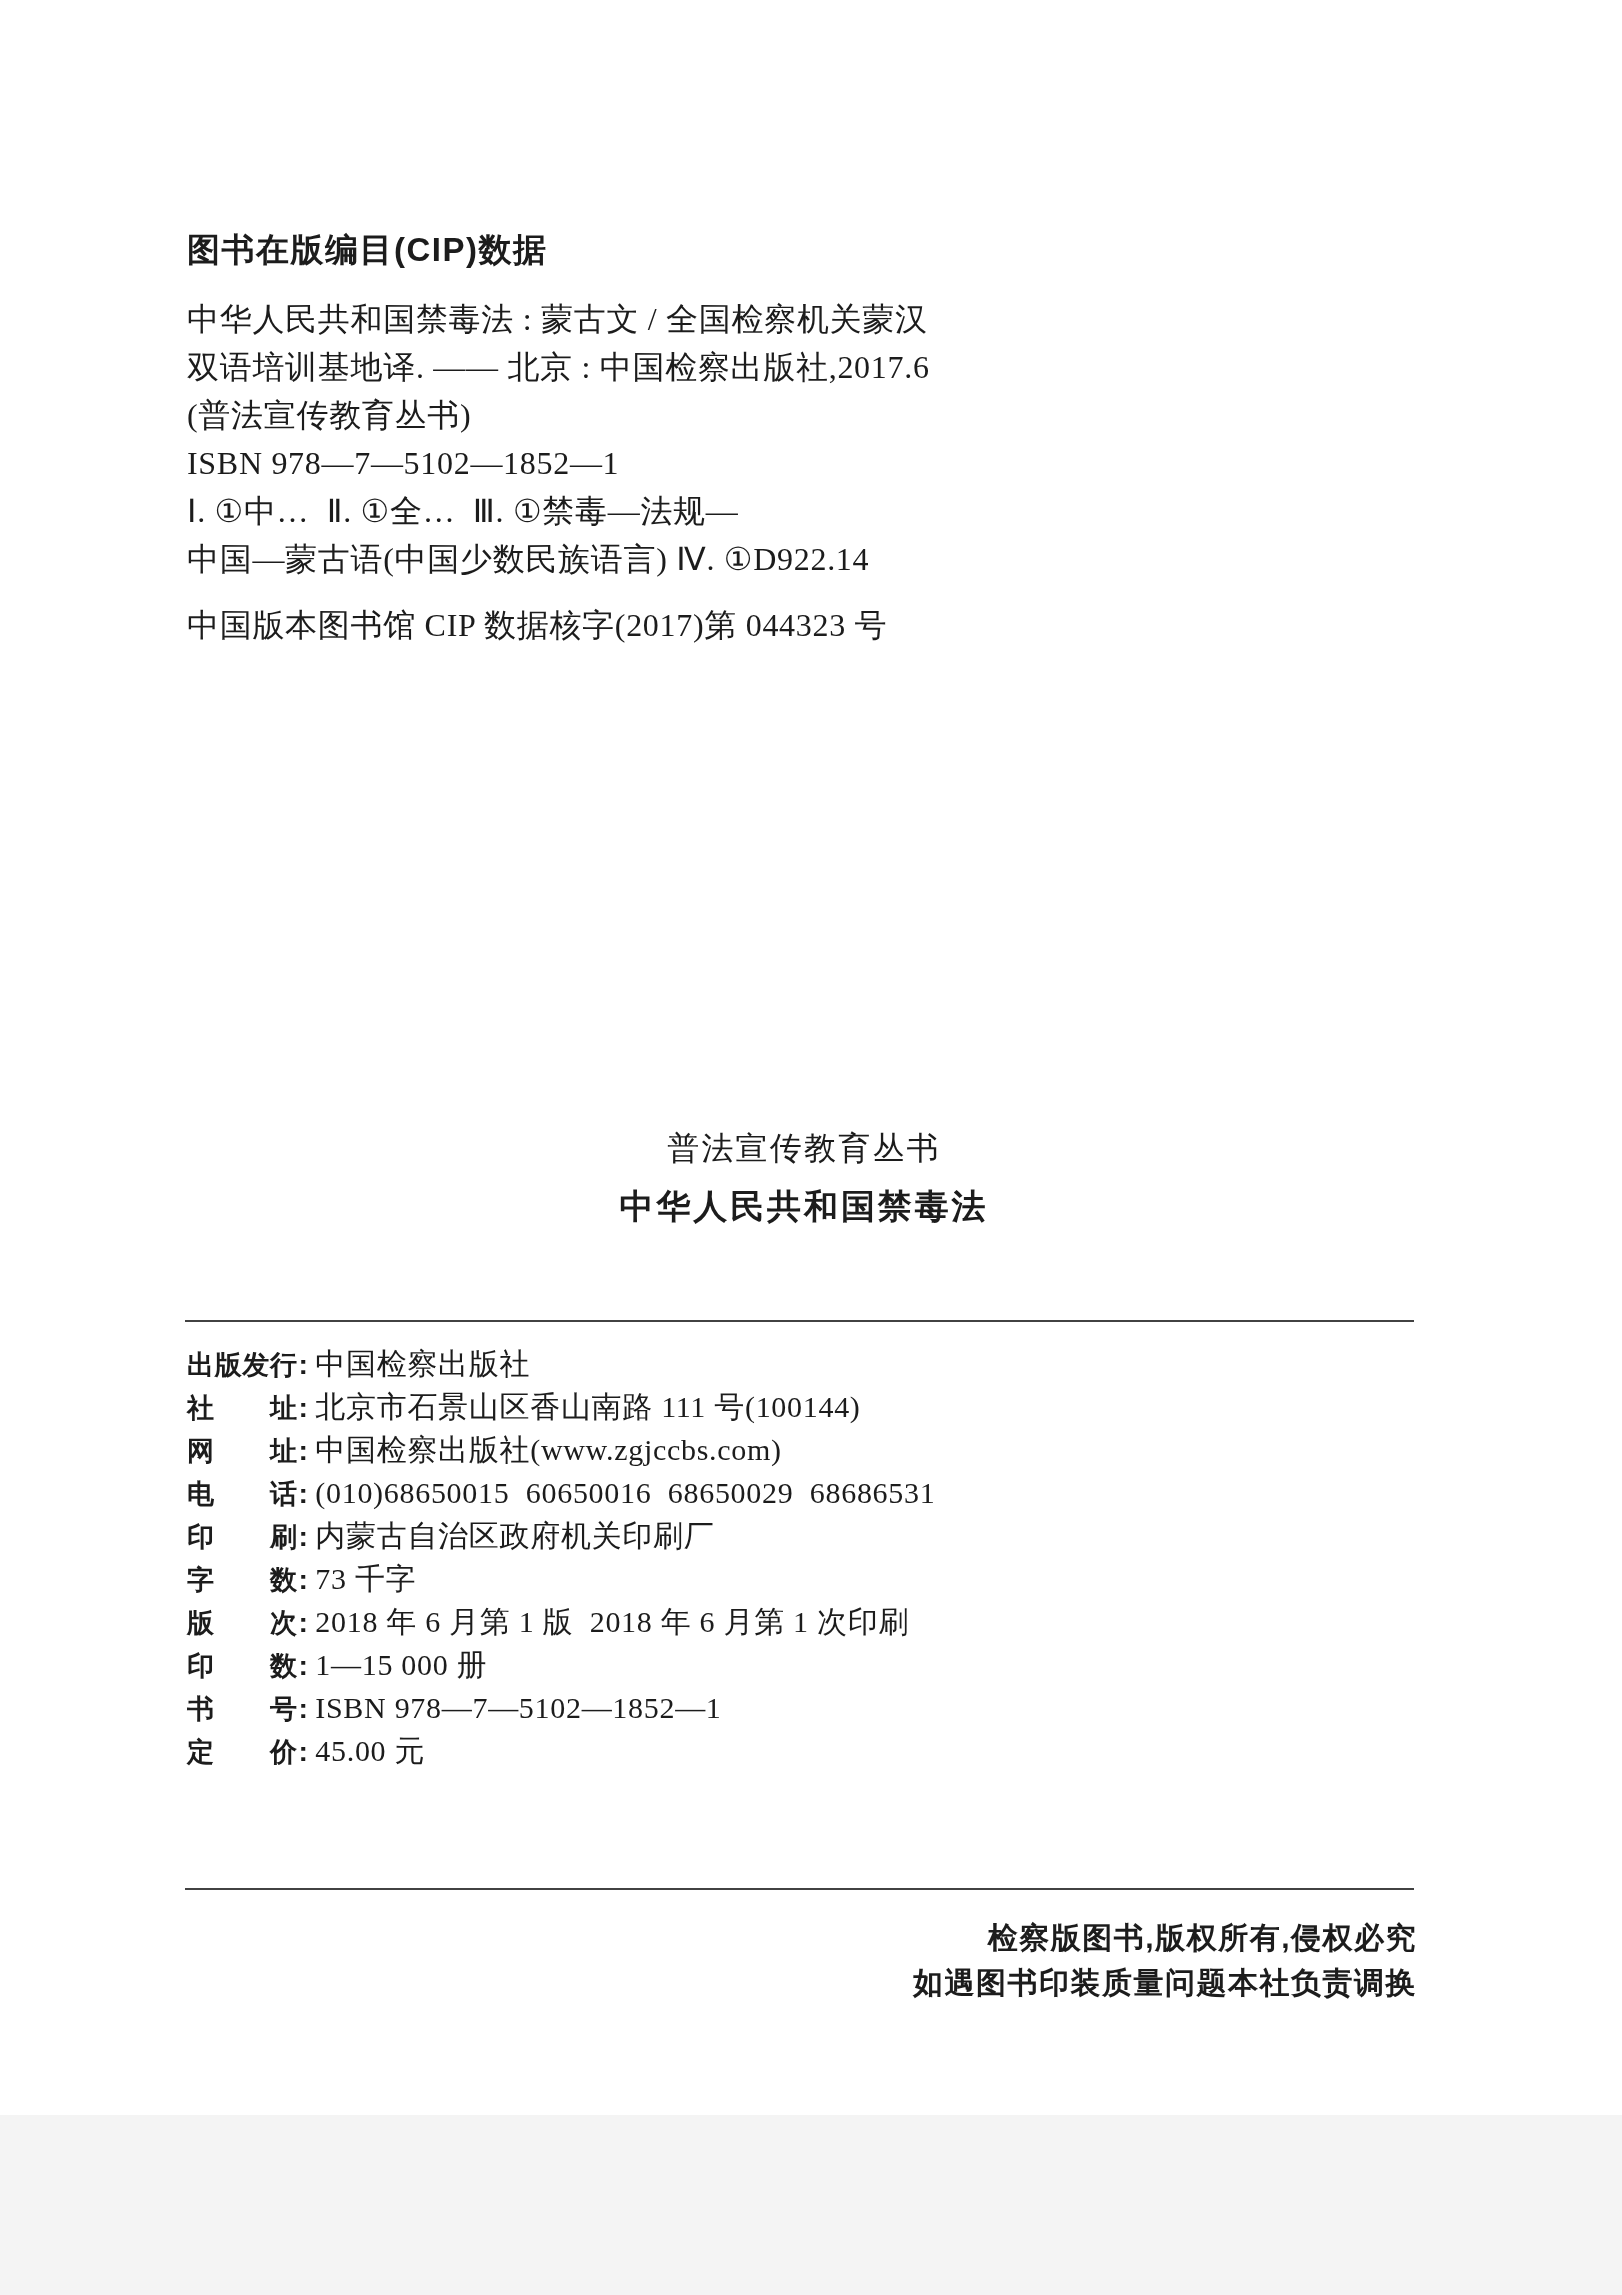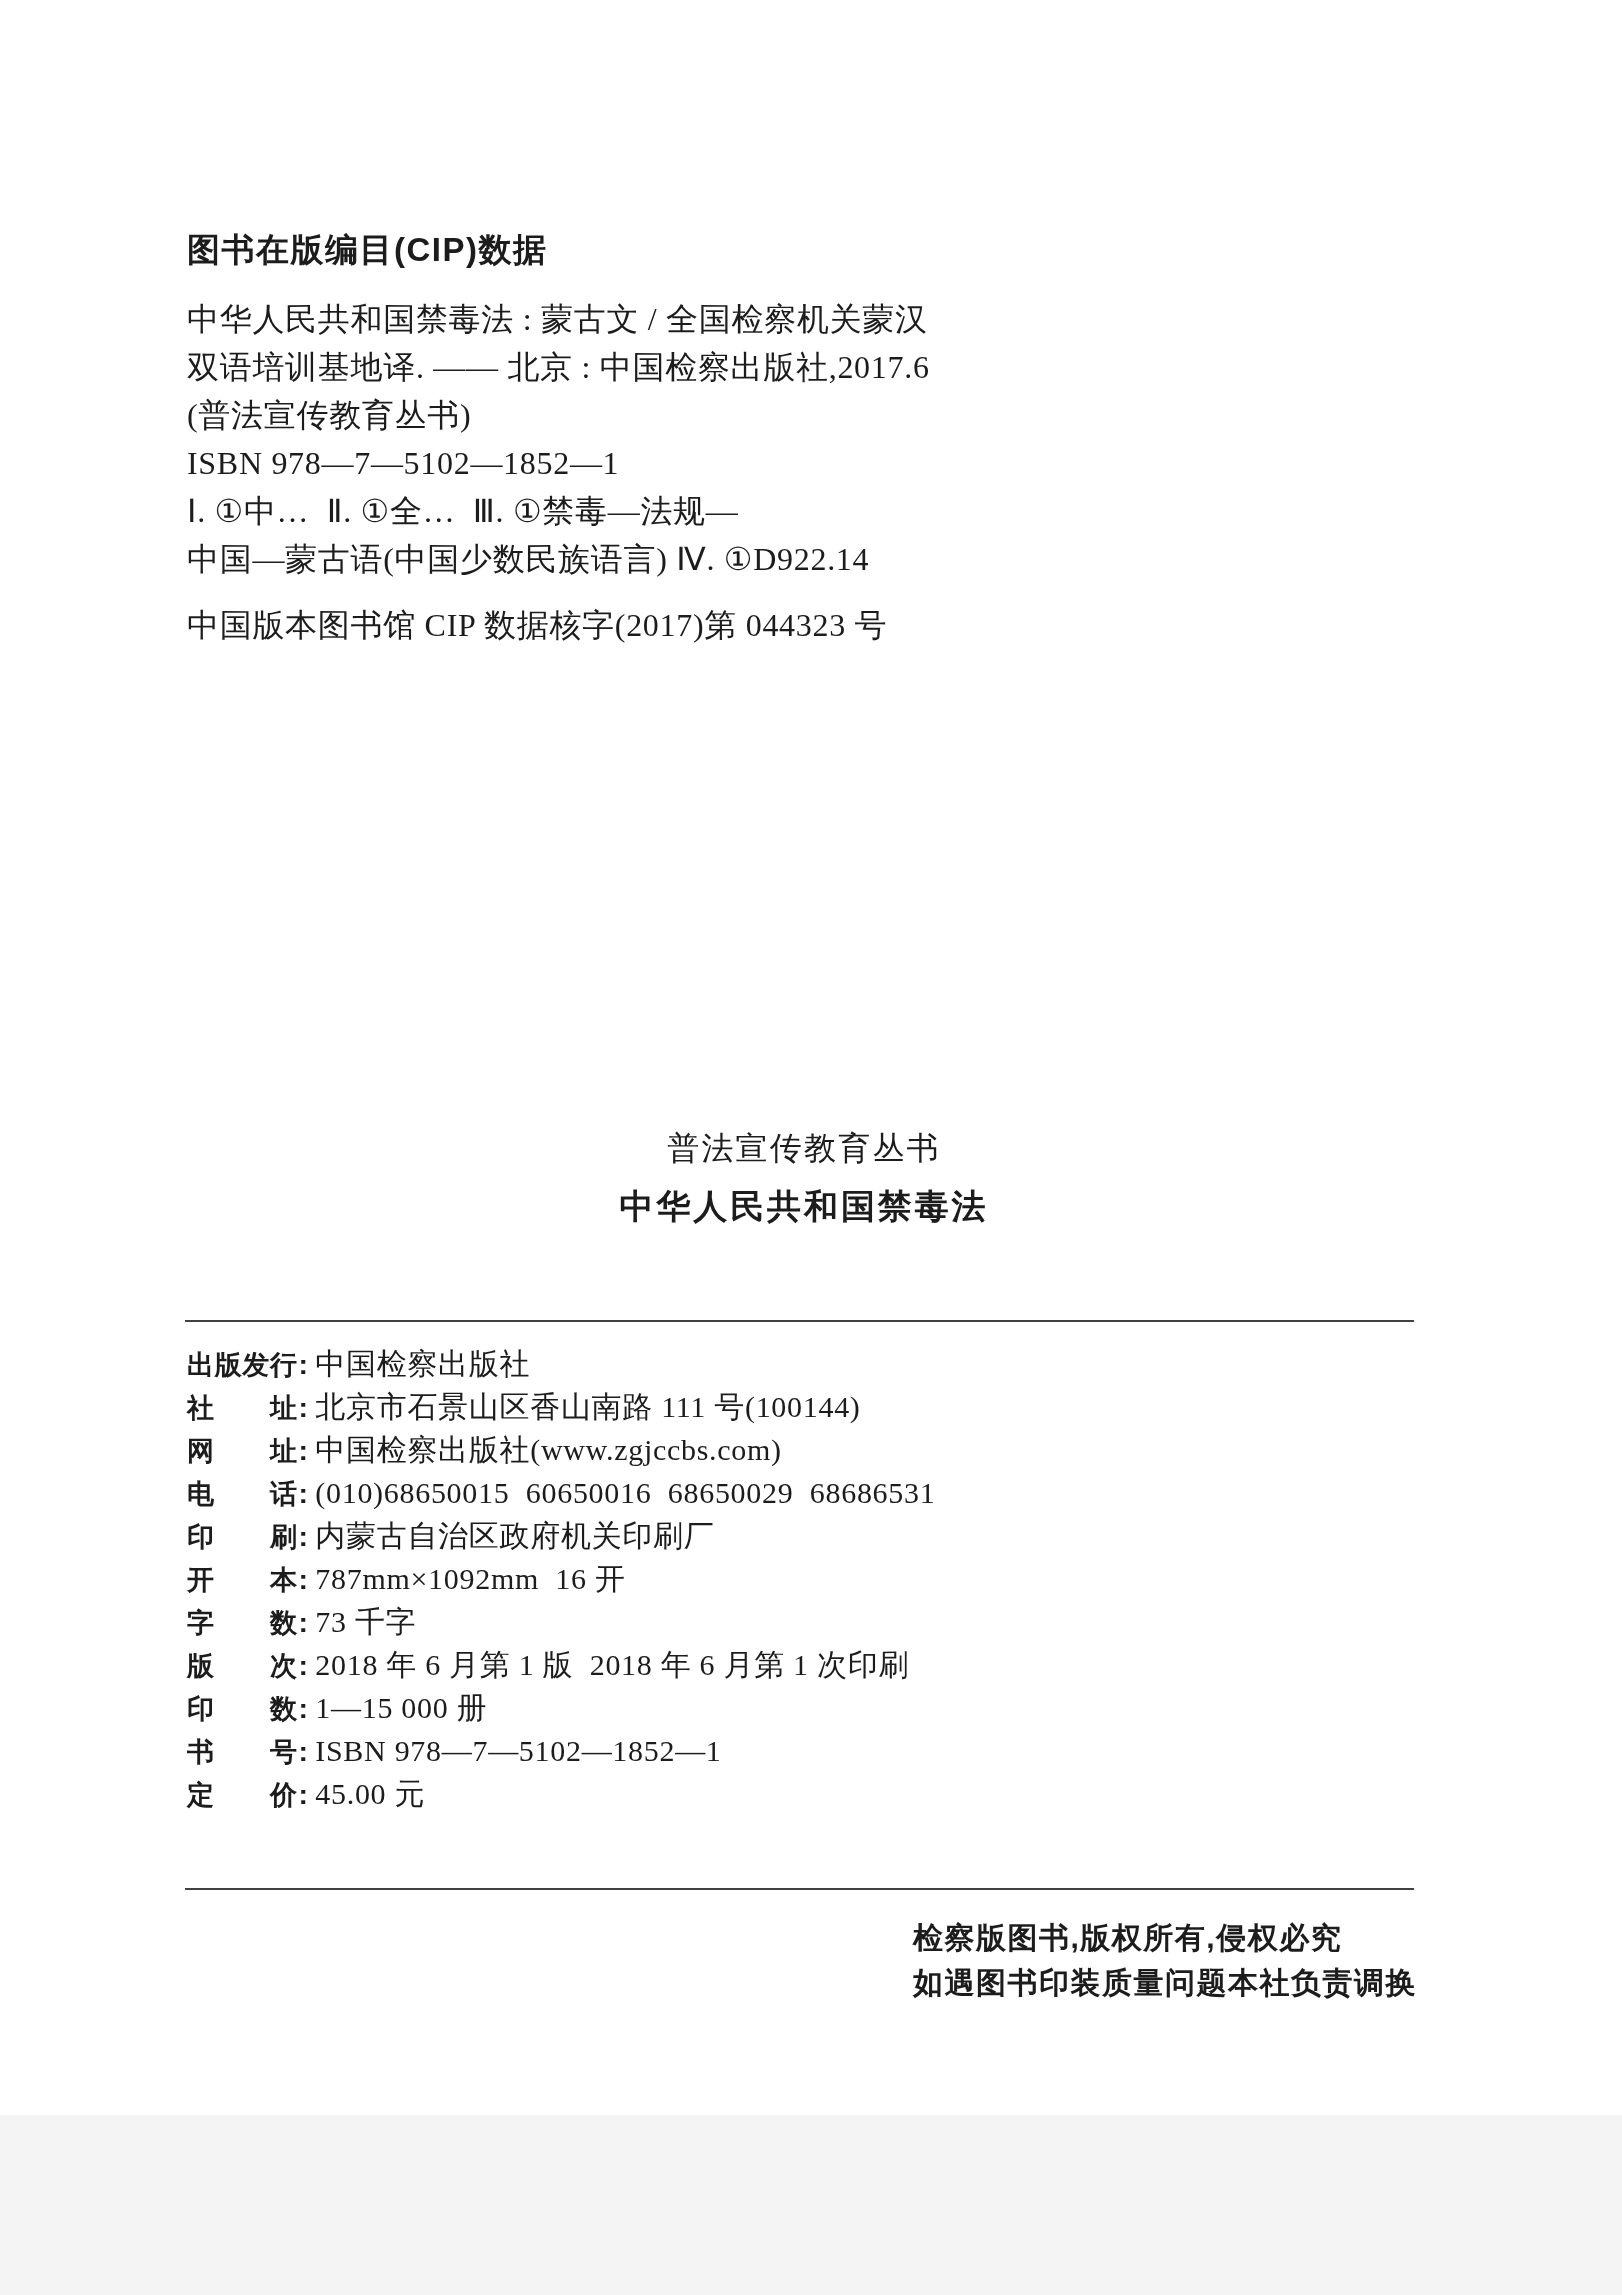--- a/index.html
+++ b/index.html
@@ -120,20 +120,21 @@
     font-size: 30px;
     letter-spacing: 0.7px;
     white-space: pre-wrap;
   }
 
   
   .footer {
     position: absolute;
     top: 1915px;
     right: 205px;
+    text-align: right;
     font-family: "Liberation Sans", sans-serif;
     font-weight: 600;
     font-size: 30px;
     letter-spacing: 1.5px;
   }
   .footer p { margin: 0; line-height: 45px; }
 </style>
 </head>
 <body>
 
@@ -169,23 +170,20 @@
     <div class="row">
       <span class="lbl">网址</span><span class="colon">:</span><span class="val">中国检察出版社(www.zgjccbs.com)</span>
     </div>
     <div class="row">
       <span class="lbl">电话</span><span class="colon">:</span><span class="val">(010)68650015  60650016  68650029  68686531</span>
     </div>
     <div class="row">
       <span class="lbl">印刷</span><span class="colon">:</span><span class="val">内蒙古自治区政府机关印刷厂</span>
     </div>
     <div class="row">
-      <span class="lbl">开本</span><span class="colon">:</span><span class="val">787mm×1092mm  16 开</span>
-    </div>
-    <div class="row">
       <span class="lbl">字数</span><span class="colon">:</span><span class="val">73 千字</span>
     </div>
     <div class="row">
       <span class="lbl">版次</span><span class="colon">:</span><span class="val">2018 年 6 月第 1 版  2018 年 6 月第 1 次印刷</span>
     </div>
     <div class="row">
       <span class="lbl">印数</span><span class="colon">:</span><span class="val">1—15 000 册</span>
     </div>
     <div class="row">
       <span class="lbl">书号</span><span class="colon">:</span><span class="val">ISBN 978—7—5102—1852—1</span>

